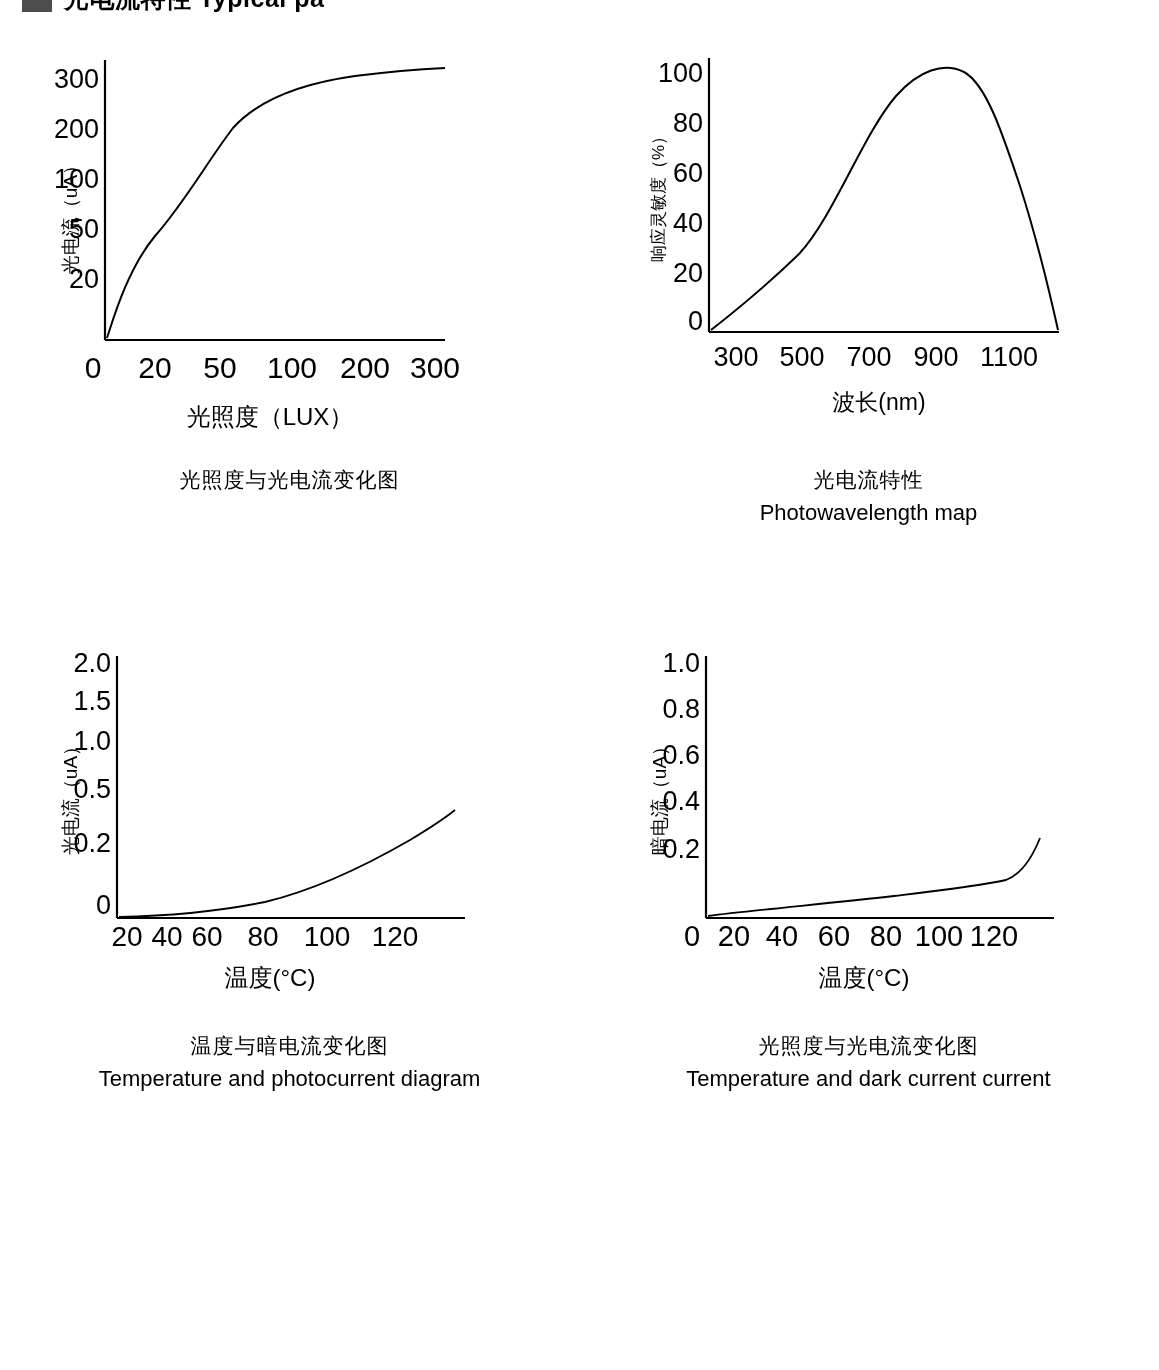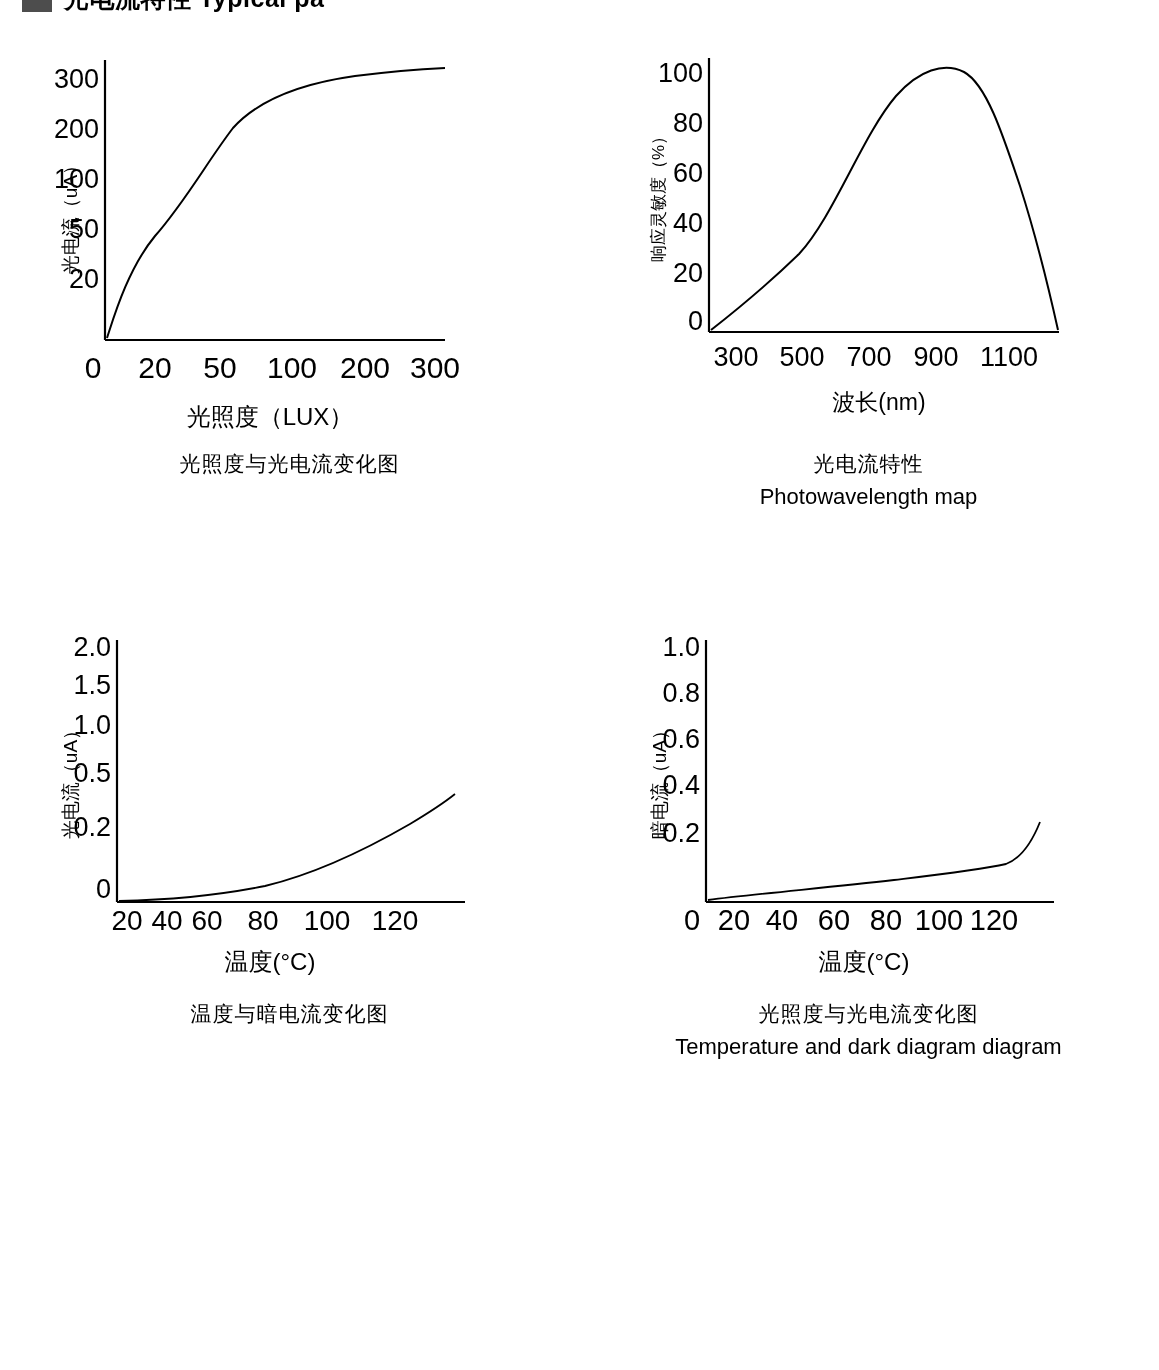--- a/index.html
+++ b/index.html
@@ -52,21 +52,21 @@
     width: 579px;
     display: flex;
     flex-direction: column;
     align-items: center;
   }
   .plot-wrap {
     position: relative;
   }
   .caption-zh {
     font-size: 21px;
-    margin-top: 10px;
+    margin-top: 26px;
     letter-spacing: 1px;
     text-align: center;
   }
   .caption-en {
     font-size: 22px;
     margin-top: 6px;
     text-align: center;
   }
   svg { display: block; }
   svg text {
@@ -170,20 +170,21 @@
           <text x="208" y="300" font-size="28" text-anchor="middle">80</text>
           <text x="272" y="300" font-size="28" text-anchor="middle">100</text>
           <text x="340" y="300" font-size="28" text-anchor="middle">120</text>
 
           <text x="215" y="340" font-size="24" text-anchor="middle">温度(°C)</text>
 
           <path d="M64,271 C 110,270 160,266 210,256 C 260,244 310,220 355,194 C 375,182 390,172 400,164" fill="none" stroke="#000" stroke-width="1.8"></path>
         </svg>
       </div>
       <div class="caption-zh">温度与暗电流变化图</div>
+      <div class="caption-en">Temperature and photocurrent diagram</div>
     </div>
 
     <div class="fig-cell">
       <div class="plot-wrap">
         <svg width="470" height="360" viewBox="0 0 470 360">
           <line x1="72" y1="10" x2="72" y2="272" stroke="#000" stroke-width="2.2"></line>
           <line x1="72" y1="272" x2="420" y2="272" stroke="#000" stroke-width="2.2"></line>
 
           <text x="-150" y="32" transform="rotate(-90)" font-size="19" text-anchor="middle">暗电流（uA）</text>
 
@@ -200,16 +201,16 @@
           <text x="252" y="300" font-size="29" text-anchor="middle">80</text>
           <text x="305" y="300" font-size="29" text-anchor="middle">100</text>
           <text x="360" y="300" font-size="29" text-anchor="middle">120</text>
 
           <text x="230" y="340" font-size="24" text-anchor="middle">温度(°C)</text>
 
           <path d="M74,270 C 120,264 190,258 260,250 C 310,244 345,240 372,234 C 388,228 398,212 406,192" fill="none" stroke="#000" stroke-width="1.8"></path>
         </svg>
       </div>
       <div class="caption-zh">光照度与光电流变化图</div>
-      <div class="caption-en">Temperature and dark diagram diagram</div>
+      <div class="caption-en">Temperature and dark current current</div>
     </div>
   </div>
 </div>
 
 </body></html>

